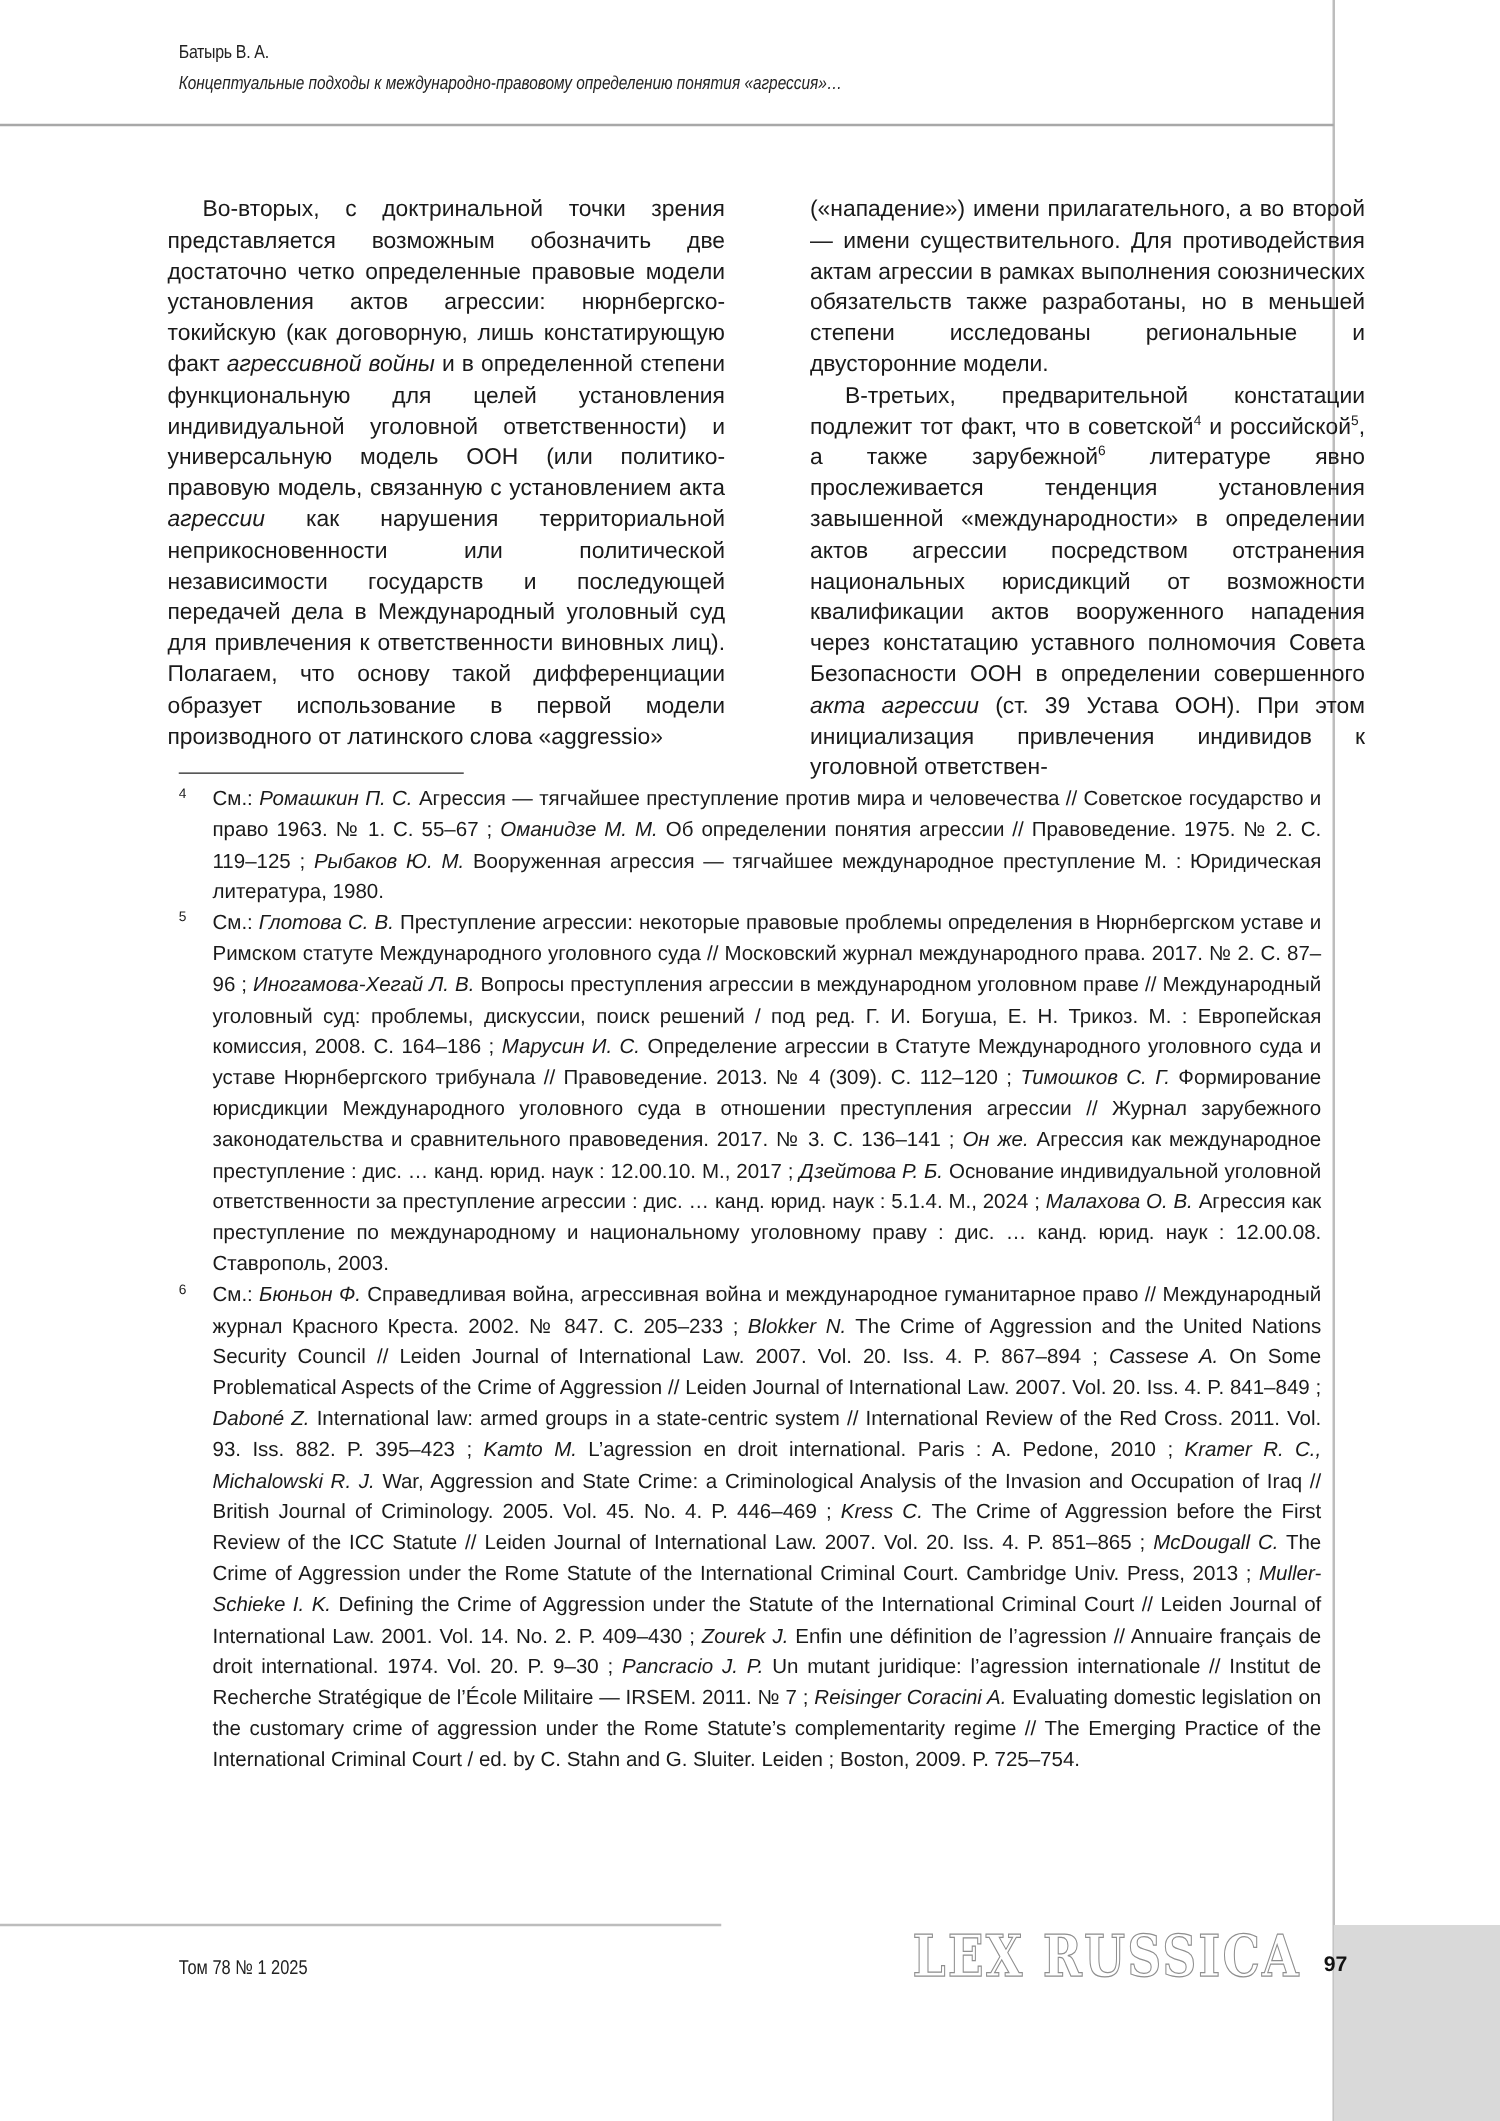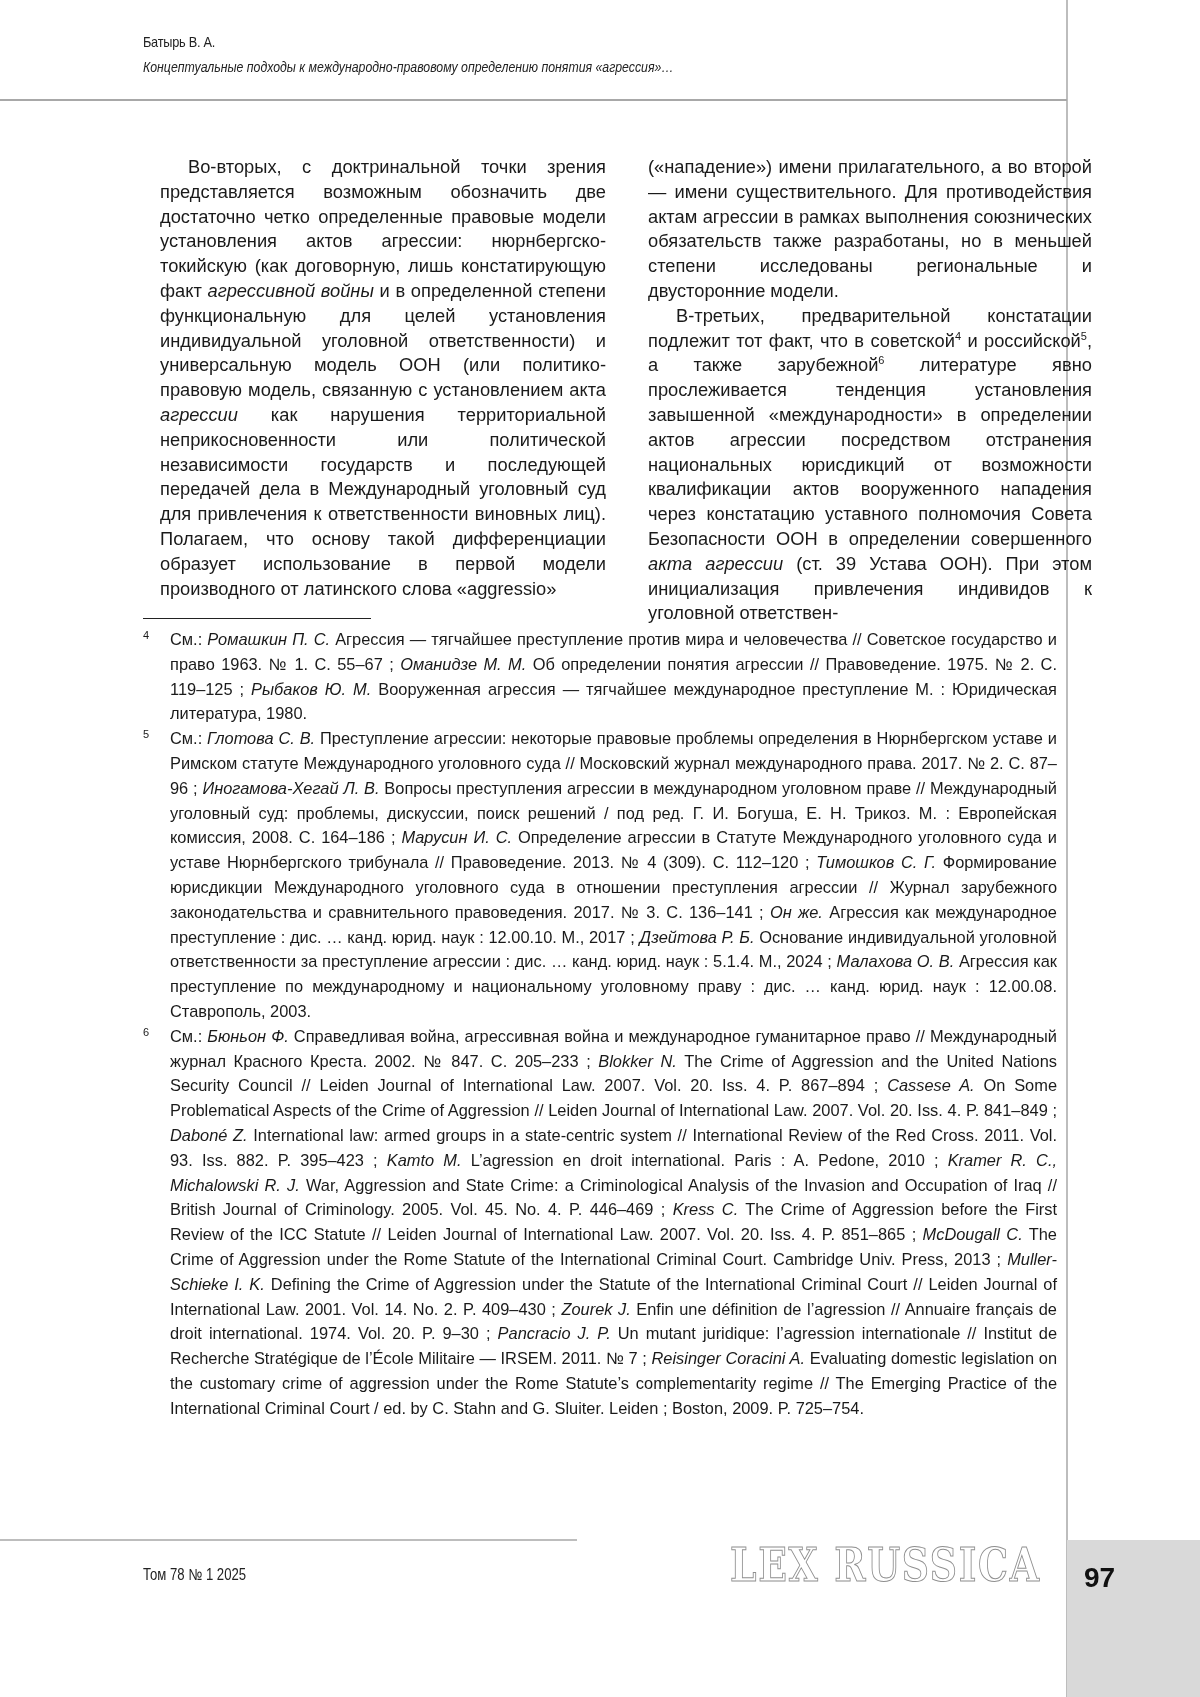--- a/index.html
+++ b/index.html
@@ -1,27 +1,27 @@
 <!DOCTYPE html>
 <html><head>
 <meta charset="utf-8">
 <style>
   html, body { margin:0; padding:0; }
   body { width:1200px; height:1697px; position:relative; background:#ffffff; overflow:hidden;
          font-family:"Liberation Sans", "DejaVu Sans", sans-serif; color:#1a1a1a; }
   .vline { position:absolute; left:1066px; top:0; width:2px; height:1697px; background:#bdbdbd; }
   .page-box { position:absolute; left:1067px; top:1540px; width:133px; height:157px; background:#d9d9d9; }
-  .page-num { position:absolute; left:1084px; top:1562px; font-size:28px; font-weight:bold; color:#111; }
+  .page-num { position:absolute; left:1059px; top:1562px; font-size:17px; font-weight:bold; color:#111; }
   .hdr-author { position:absolute; left:143px; top:33px; font-size:15px; color:#222; letter-spacing:-0.3px; transform:scaleX(0.85); transform-origin:left; }
   .hdr-title { position:absolute; left:143px; top:58px; font-size:15px; font-style:italic; color:#222; transform:scaleX(0.82); transform-origin:left; white-space:nowrap; }
   .hdr-line { position:absolute; left:0; top:99px; width:1067px; height:2px; background:#a8a8a8; }
   .col { position:absolute; top:155px; width:446px; font-size:18.3px; line-height:24.8px; text-align:justify; }
   .col p { margin:0; }
   .col .ind { text-indent:28px; }
-  .col-left { left:160px; }
+  .col-left { left:134px; }
   .col-right { left:648px; width:444px; }
   .fn-rule { position:absolute; left:143px; top:618px; width:228px; height:1px; background:#222; }
   .footnotes { position:absolute; left:143px; top:627px; width:914px; font-size:16.4px; line-height:24.8px; text-align:justify; }
   .fn { position:relative; padding-left:27px; margin:0; }
   .fn-num { position:absolute; left:0; top:-4px; font-size:11px; }
   sup { font-size:11px; line-height:0; }
   i { font-style:italic; }
   .foot-line { position:absolute; left:0; top:1539px; width:577px; height:2px; background:#bdbdbd; }
   .foot-issue { position:absolute; left:143px; top:1566px; font-size:16px; color:#222; transform:scaleX(0.82); transform-origin:left; white-space:nowrap; }
   .logo { position:absolute; left:730px; top:1538px; font-family:"DejaVu Serif", serif; font-size:46px; color:#a9a9a9; letter-spacing:2px; font-weight:bold;

